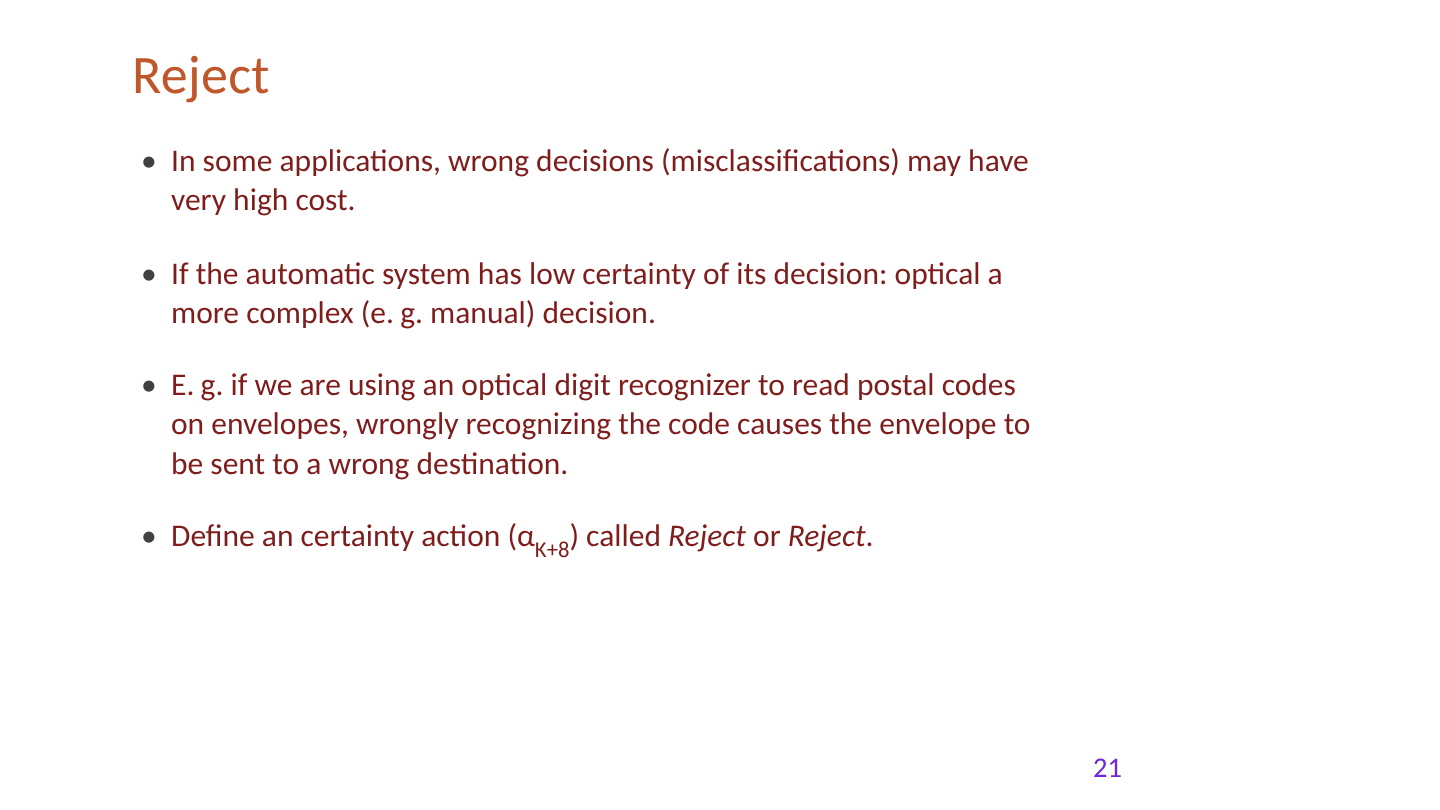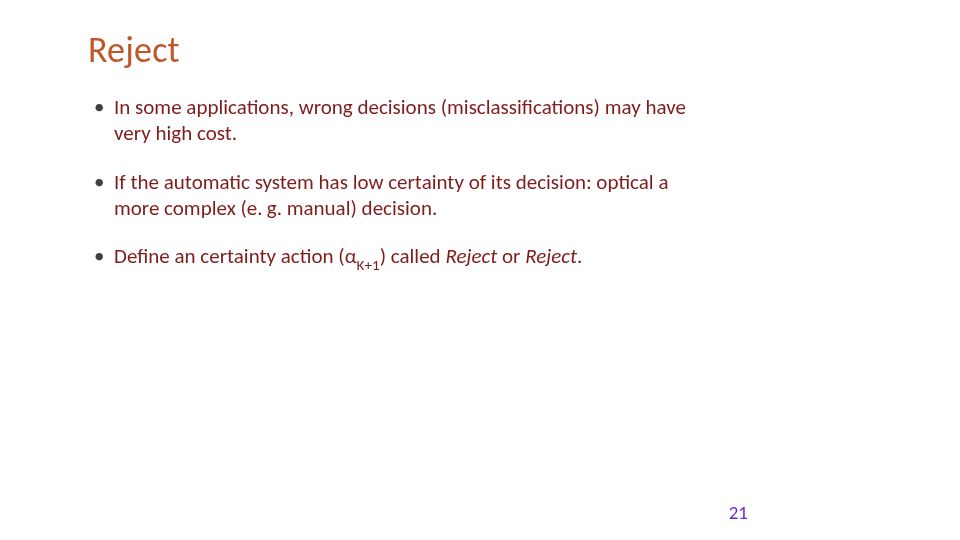--- a/index.html
+++ b/index.html
@@ -72,18 +72,21 @@
   <h1 class="title">Reject</h1>
 
   <ul class="bullets">
     <li>
       <span>In some applications, wrong decisions (misclassifications) may have very high cost.</span>
     </li>
     <li>
       <span>If the automatic system has low certainty of its decision: optical a more complex (e. g. manual) decision.</span>
     </li>
     <li>
-      <span>Define an certainty action (α</span><span class="sub">K+1</span><span>) called </span><span class="ital">Reject</span><span> or </span><span class="ital">Reject</span><span>.</span>
+      <span>E. g. if we are using an optical digit recognizer to read postal codes on envelopes, wrongly recognizing the code causes the envelope to be sent to a wrong destination.</span>
+    </li>
+    <li>
+      <span>Define an certainty action (α</span><span class="sub">K+8</span><span>) called </span><span class="ital">Reject</span><span> or </span><span class="ital">Reject</span><span>.</span>
     </li>
   </ul>
 
   <div class="pagenum">21</div>
 </div>
 
 </body></html>

